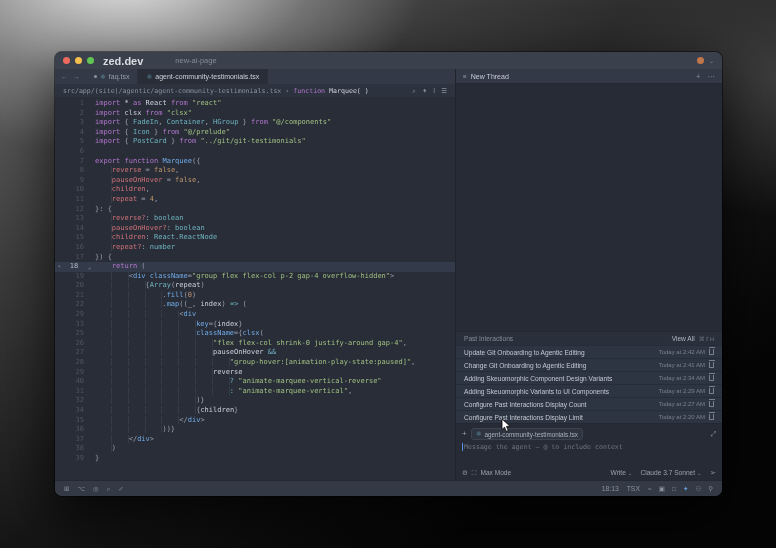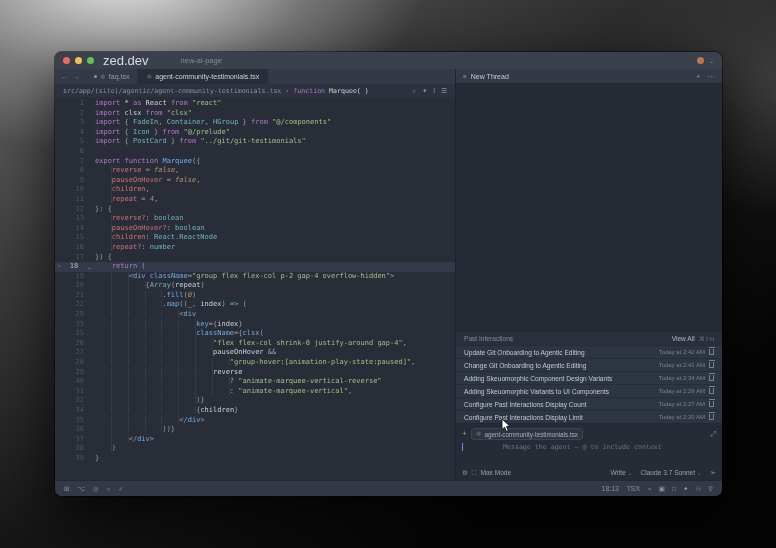--- a/index.html
+++ b/index.html
@@ -12,21 +12,21 @@
       linear-gradient(150deg, #6a6a6a 0%, #3a3a3a 28%, #161616 55%, #050505 80%);
   }
   .window { position:absolute; left:55px; top:52px; width:667px; height:444px;
     background:#282d38; border-radius:7px; overflow:hidden;
     box-shadow:0 22px 55px rgba(0,0,0,.72), 0 0 0 1px rgba(0,0,0,.45);
     display:flex; flex-direction:column; color:#ccd2da; }
   
   .titlebar { height:17px; background:#3a404c; display:flex; align-items:center;
     padding:0 8px; gap:5px; flex:none; }
   .light { width:7px; height:7px; border-radius:50%; }
-  .title-app { font-size:13px; color:#d9dde3; margin-left:4px; }
+  .title-app { font-size:11px; color:#d9dde3; margin-left:4px;font-weight:bold; }
   .title-doc { font-size:7.5px; color:#868d99;padding-left:27px; }
   .tb-spacer { flex:1; }
   .avatar { width:7px; height:7px; border-radius:50%; background:#c0764a; }
   .tb-chev { font-size:6px; color:#868d99; }
   
   .mainrow { flex:1; display:flex; min-height:0; }
   .editor-col { width:400px; display:flex; flex-direction:column; min-width:0; }
   
   .tabbar { height:15px; background:#333946; display:flex; align-items:stretch; flex:none; }
   .navbtns { display:flex; align-items:center; gap:5px; padding:0 6px; color:#79818f; font-size:7px; }
@@ -49,21 +49,21 @@
     font-size:7px; line-height:9.6px; padding-top:2px; overflow:hidden; }
   .cl { display:flex; height:9.6px; white-space:pre; }
   .cl.hl { background:#333a49; }
   .lm { width:9px; text-align:center; color:#79818f; font-size:5px; line-height:9.6px; flex:none; }
   .ln { width:20px; text-align:right; color:#4d5564; flex:none; }
   .cl.hl .ln { color:#b6bdc9;text-align:center; }
   .lf { width:11px; text-align:center; color:#8b93a0; font-size:6px; flex:none; }
   .lc { flex:1; overflow:hidden; }
   .tk-k { color:#b477cf; } .tk-s { color:#a1c181; } .tk-t { color:#6fb4c0; }
   .tk-f { color:#73ade9; } .tk-a { color:#73ade9; } .tk-p { color:#d07277; }
-  .tk-n { color:#bf956a;font-style:italic; } .tk-v { color:#ccd2da; } .tk-o { color:#6fb4c0; }
+  .tk-n { color:#bf956a; } .tk-v { color:#ccd2da; } .tk-o { color:#6fb4c0; }
   .tk-g { color:#98a0ac; }
   .tk-i { background-image:repeating-linear-gradient(to right,
       transparent 0, transparent calc(4ch - 1px), #343b49 calc(4ch - 1px), #343b49 4ch); }
   
   .panel { flex:1; border-left:1px solid #1f242c; display:flex; flex-direction:column; background:#2a303b; min-width:0; }
   .p-header { height:15px; background:#333946; display:flex; align-items:center; gap:4px;
     padding:0 7px; font-size:7px; color:#c6ccd5; border-bottom:1px solid #232832; flex:none; }
   .p-header .hicon { color:#8b93a0; font-size:6.5px; }
   .p-hicons { margin-left:auto; display:flex; gap:7px; color:#8b93a0; font-size:7.5px; }
   .thread { flex:1; background:#262b35; }
@@ -83,21 +83,21 @@
   .composer { flex:none; height:57px; border-top:1px solid #232832; background:#262b35;
     padding:4px 6px 3px; display:flex; flex-direction:column; gap:3px; }
   .chip-row { display:flex; align-items:center; gap:4px; }
   .plus-btn { color:#9aa2ae; font-size:8px; line-height:8px; }
   .chip { display:flex; align-items:center; gap:3px; padding:1px 4px;
     border:1px solid #3d4452; border-radius:3px; background:#2e3440;
     font-size:6.3px; color:#aab1bd; }
   .expand { margin-left:auto; color:#8b93a0; font-size:7px; }
   .ph-row { display:flex; align-items:center; gap:1px; }
   .caret { width:1px; height:8px; background:#5b8fe8; }
-  .placeholder { font-family:"DejaVu Sans Mono", monospace; font-size:6.6px; color:#6e7684;padding-left:39px; }
+  .placeholder { font-family:"DejaVu Sans Mono", monospace; font-size:6.6px; color:#6e7684; }
   .c-spacer { flex:1; }
   .controls { display:flex; align-items:center; gap:4px; font-size:6.6px; color:#9aa2ae; }
   .ctl-icon { font-size:6.5px; color:#8b93a0; }
   .ctl-right { margin-left:auto; display:flex; align-items:center; gap:8px; }
   .ctl-group { display:flex; align-items:center; gap:2px; }
   .chev { font-size:5.5px; color:#79818e; }
   .send { color:#8b93a0; font-size:7.5px; }
   
   .statusbar { height:16px; background:#333945; border-top:1px solid #232832;
     display:flex; align-items:center; padding:0 9px; gap:8px; color:#8b93a0;

